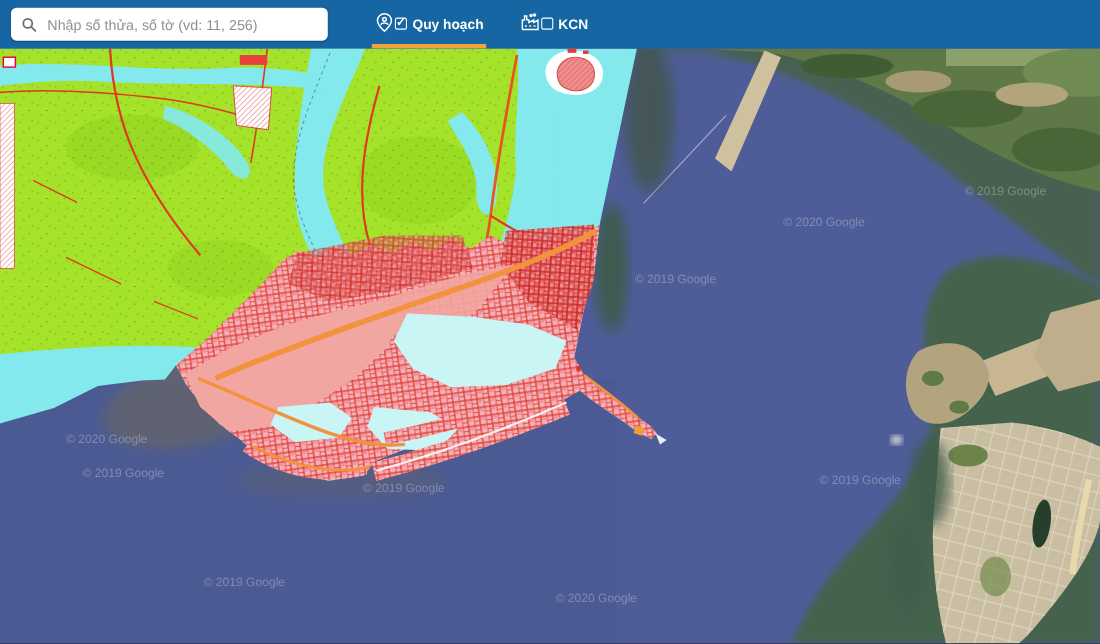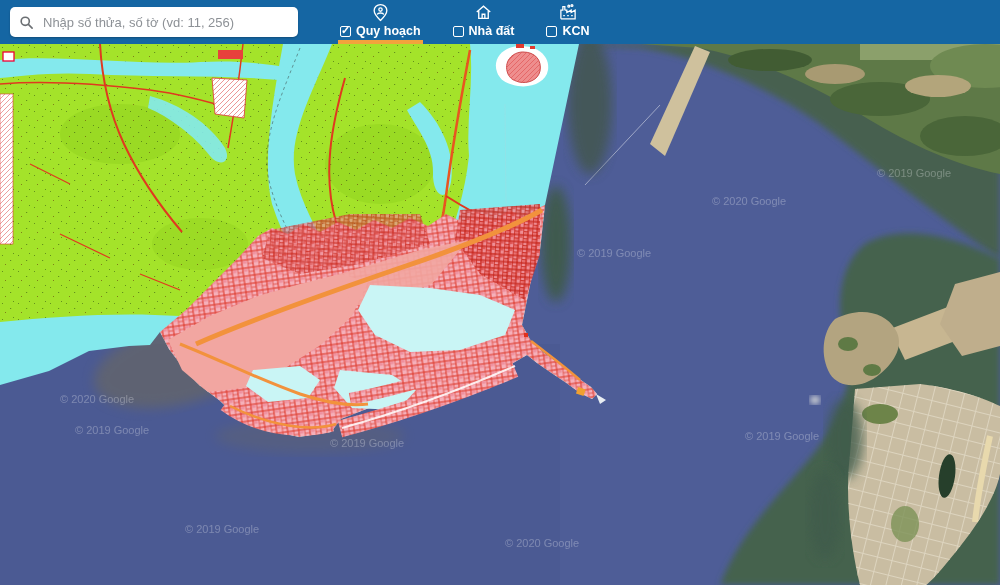--- a/index.html
+++ b/index.html
@@ -10,21 +10,21 @@
   #topbar{position:absolute;top:0;left:0;width:1000px;height:44px;
           background:var(--header_bg,#1566a3);display:flex;align-items:center;z-index:5;}
   .searchbox{position:absolute;left:10px;top:7px;width:288px;height:30px;background:#fff;
              border-radius:5px;display:flex;align-items:center;padding:0 9px;
              box-shadow:0 1px 2px rgba(0,0,0,.25);}
   .searchbox svg{flex:0 0 auto;margin-right:7px;}
   .searchbox input{border:none;outline:none;flex:1;font-size:13px;color:#333;
                    font-family:"Liberation Sans",sans-serif;background:transparent;}
   .searchbox input::placeholder{color:#8d9196;}
   #nav{position:absolute;left:338px;top:0;height:44px;display:flex;gap:28px;}
-  .nav-item{position:relative;height:44px;display:flex;flex-direction:column;
+  .nav-item{position:relative;height:44px;display:flex;flex-direction:row;
             align-items:center;justify-content:flex-end;padding:3px 2px 6px 2px;cursor:pointer;}
   .nav-item .ic{height:20px;display:flex;align-items:center;}
   .nav-item .row{display:flex;align-items:center;gap:5px;margin-top:2px;}
   .cb{width:11px;height:11px;border:1.5px solid #fff;border-radius:2px;position:relative;}
   .cb.checked::after{content:"✓";position:absolute;left:0px;top:-3px;color:#fff;
                      font-size:11px;font-weight:bold;}
   .nav-label{color:#fff;font-size:12.5px;font-weight:bold;white-space:nowrap;}
   .nav-item .bar{display:none;position:absolute;bottom:0;left:0;right:0;height:4px;
                  background:var(--accent,#f2a33c);}
   .nav-item.active .bar{display:block;}
@@ -54,34 +54,20 @@
             <path d="M7.8,14.6 C8.8,11.9 15.2,11.9 16.2,14.6"></path>
           </svg>
         </span>
         <span class="row">
           <span class="cb checked"></span>
           <span class="nav-label">Quy hoạch</span>
         </span>
         <span class="bar"></span>
       </div>
 
-      <div class="nav-item">
-        <span class="ic">
-          <svg width="19" height="19" viewBox="0 0 24 24" fill="none" stroke="#fff" stroke-width="1.7">
-            <path d="M3.5,11.5 L12,4 L20.5,11.5"></path>
-            <path d="M6,10 L6,19.5 L18,19.5 L18,10"></path>
-            <path d="M10.3,19.5 L10.3,14.2 L13.7,14.2 L13.7,19.5"></path>
-          </svg>
-        </span>
-        <span class="row">
-          <span class="cb"></span>
-          <span class="nav-label">Nhà đất</span>
-        </span>
-
-      </div>
 
 
       <div class="nav-item">
         <span class="ic">
           <svg width="20" height="19" viewBox="0 0 24 24" fill="none" stroke="#fff" stroke-width="1.6">
             <path d="M3,20 L3,9 L5.5,9 L5.5,4.5 L8,4.5 L8,9 M3,20 L21,20 L21,9 L16,12 L16,9 L10.5,12 L10.5,9 L8,9"></path>
             <path d="M6,16 h2 M11,16 h2 M16,16 h2"></path>
             <circle cx="13" cy="4" r="1.2"></circle>
               <circle cx="17" cy="3.2" r="1.2"></circle>
           </svg>

